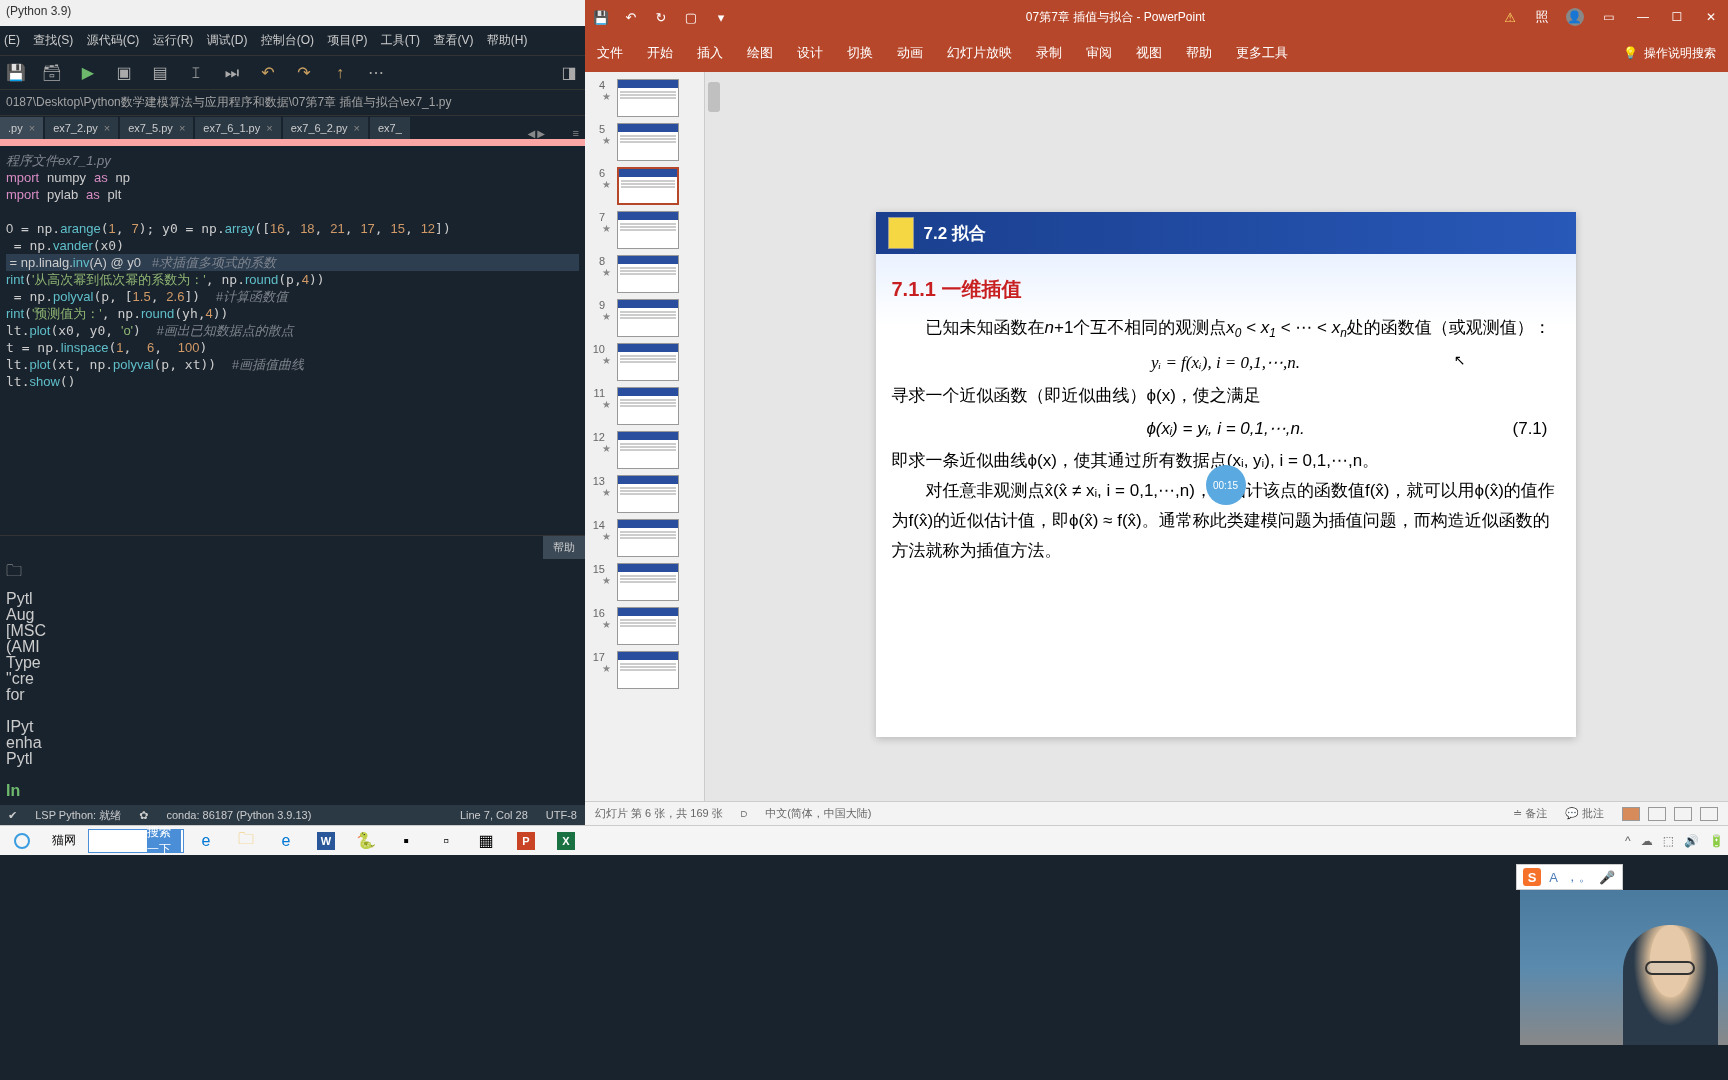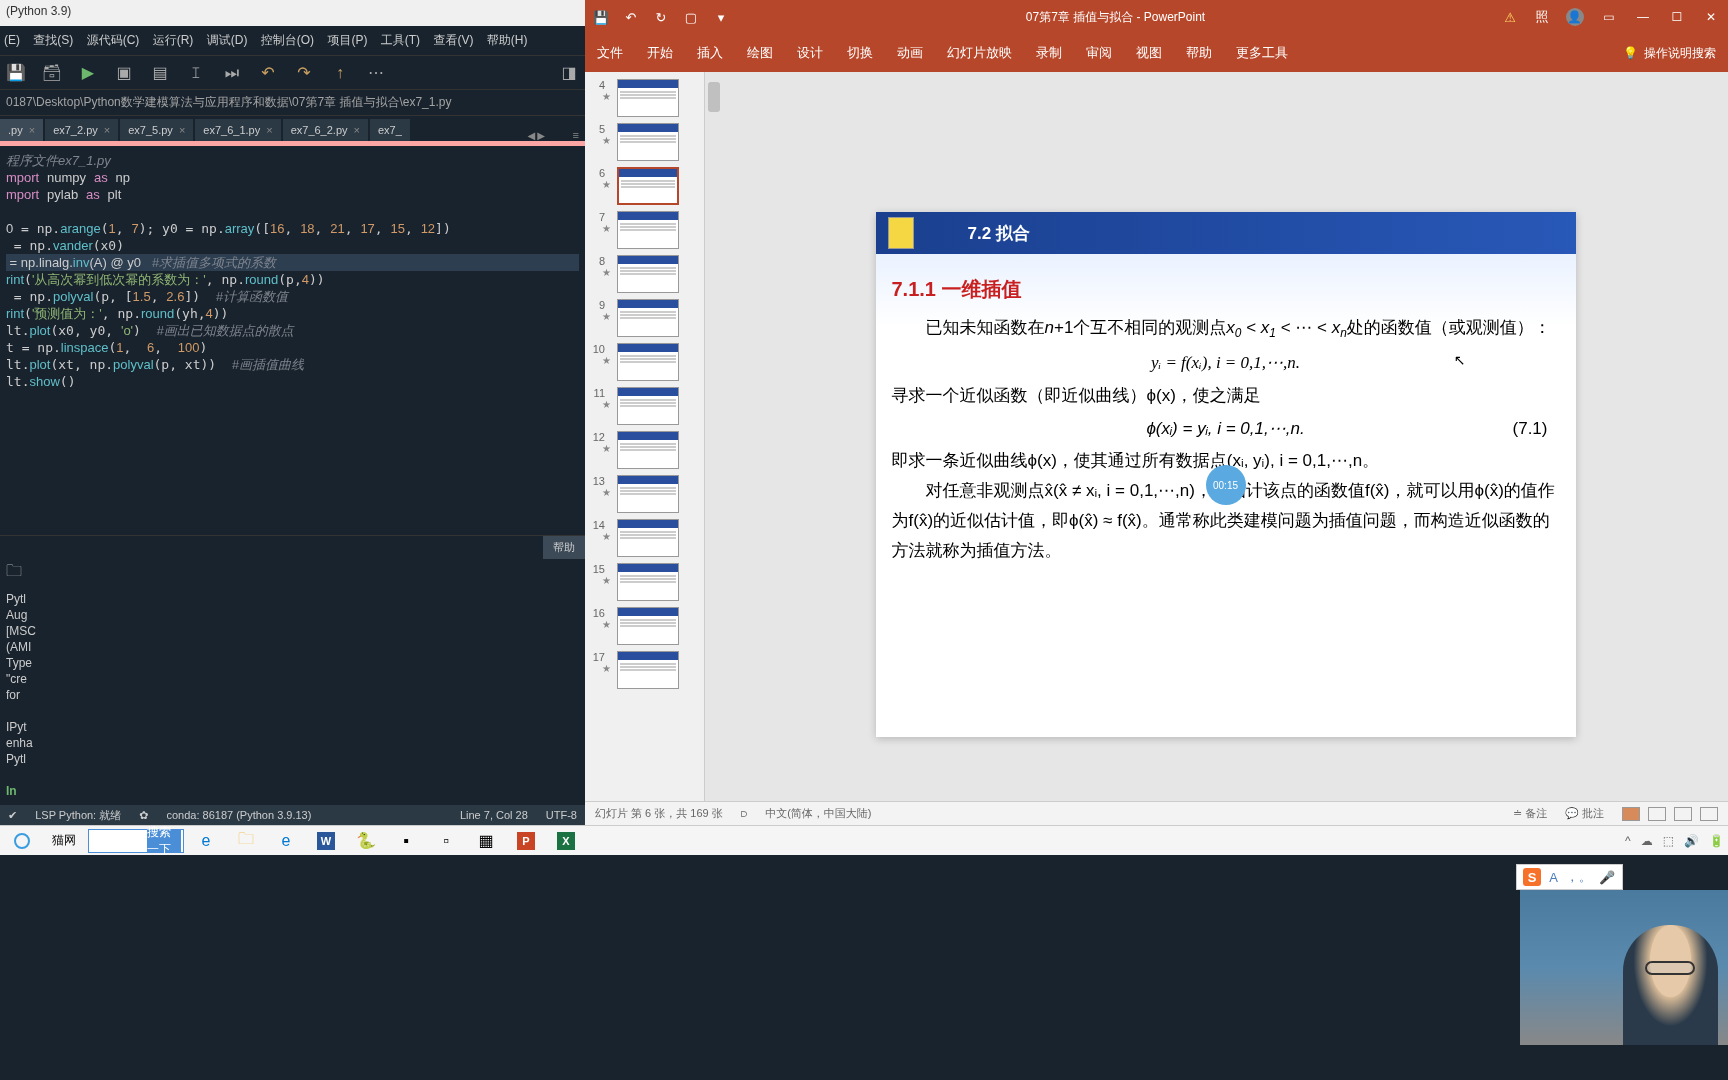--- a/index.html
+++ b/index.html
@@ -11,39 +11,39 @@
 
 
 .ide-title { background: #f0f0f0; color: #333; height: 26px; padding: 4px 6px; font-size: 12px; }
 .ide-menu { background: #19232d; color: #ccc; padding: 6px 4px; font-size: 12px; border-bottom: 1px solid #333; }
 .ide-menu span { margin-right: 10px; }
 .ide-toolbar { background: #19232d; height: 34px; display: flex; align-items: center; padding: 0 8px; gap: 20px; border-bottom: 1px solid #333; }
 .ide-toolbar .tb-icon { width: 16px; height: 16px; display: flex; align-items: center; justify-content: center; color: #aaa; }
 .tb-icon.green { color: #6db86d; }
 .tb-icon.orange { color: #c9a060; }
 .ide-path { background: #19232d; color: #a3a3a3; padding: 4px 6px; font-size: 12px; border-bottom: 1px solid #333; }
-.ide-tabs { background: #19232d; display: flex; height: 30px; align-items: flex-end; border-bottom: 5px solid #fca5a5; position: relative; }
+.ide-tabs { background: #19232d; display: flex; height: 30px; align-items: flex-end; border-bottom: 7px solid #fca5a5; position: relative; }
 .ide-tab { background: #2b3945; color: #ccc; padding: 5px 8px; font-size: 11px; margin-right: 2px; display: flex; align-items: center; }
 .ide-tab.active { background: #3c4a57; }
 .ide-tab .close { margin-left: 6px; color: #888; }
 .tab-nav { position: absolute; right: 40px; display: flex; gap: 2px; color: #888; font-size: 10px; }
 .editor { background: #19232d; color: #ccc; font-family: Consolas, monospace; font-size: 13px; padding: 6px; line-height: 17px; flex: 1; white-space: pre; overflow: hidden; }
 .editor .kw { color: #d88dc5; }
 .editor .str { color: #8fb573; }
 .editor .num { color: #d19a66; }
 .editor .cmt { color: #7f848e; font-style: italic; }
 .editor .id { color: #ccc; }
 .editor .fn { color: #5fbfca; }
 .highlight-line { background: #2c3e50; display: inline-block; width: 100%; }
 
 .console-wrap { background: #19232d; border-top: 1px solid #333; }
 .console-tab { display: flex; }
 .console-tab .help-btn { margin-left: auto; background: #3c4a57; color: #ccc; padding: 4px 10px; font-size: 11px; }
 .console-toolbar { height: 26px; display: flex; align-items: center; padding: 0 6px; color: #aaa; }
-.console { background: #19232d; color: #ccc; font-family: Consolas, monospace; font-size: 12px; padding: 6px; line-height: 16px; white-space: pre-wrap; }
+.console { background: #19232d; color: #ccc; font-family: Consolas, monospace; font-size: 16px; padding: 6px; line-height: 16px; white-space: pre-wrap; }
 .console .in { color: #6db86d; font-weight: bold; }
 
 .ide-status { background: #2b3945; color: #ccc; font-size: 11px; padding: 3px 8px; display: flex; gap: 18px; height: 20px; align-items: center; }
 .ide-status .sep { flex: 1; }
 
 
 .ppt-titlebar { background: #b7472a; height: 34px; display: flex; align-items: center; color: #fff; padding: 0 8px; }
 .ppt-qat { display: flex; gap: 14px; align-items: center; }
 .qat-icon { width: 16px; height: 16px; display: flex; align-items: center; justify-content: center; font-size: 13px; }
 .ppt-title-text { flex: 1; text-align: center; font-size: 12px; }
@@ -64,21 +64,21 @@
 .thumb-img.active { border: 2px solid #b7472a; }
 .thumb-img .thdr { height: 8px; background: #2a4e9e; }
 .thumb-img .tbody { padding: 2px; }
 .thumb-img .tline { height: 2px; background: #ccc; margin: 1px 0; }
 
 .slide-area { flex: 1; background: #e6e6e6; display: flex; align-items: flex-start; justify-content: center; padding: 20px 10px; position: relative; }
 .slide-scrollbar { width: 18px; background: #e6e6e6; position: relative; }
 .slide-scrollbar .sb-thumb { position: absolute; top: 10px; width: 12px; left: 3px; height: 30px; background: #c0c0c0; border-radius: 3px; }
 
 .slide { width: 700px; height: 525px; background: #fff; box-shadow: 0 2px 8px rgba(0,0,0,0.2); position: relative; margin-top: 120px; }
-.slide-header { height: 42px; background: linear-gradient(90deg, #1a3f8e, #2858b8); display: flex; align-items: center; padding: 0 12px; color: #fff; gap: 44px; }
+.slide-header { height: 42px; background: linear-gradient(90deg, #1a3f8e, #2858b8); display: flex; align-items: center; padding: 0 12px; color: #fff; }
 .slide-header .book-icon { width: 26px; height: 32px; background: #f4d742; border: 1px solid #999; margin-right: 10px; }
 .slide-header .htext { font-size: 17px; font-weight: bold; }
 .slide-content { padding: 18px 16px 10px; font-size: 17px; line-height: 1.75; color: #000; background: linear-gradient(180deg, #eaf2ff 0%, #fff 15%); height: calc(100% - 42px); }
 .slide-content .sec-title { color: #c82020; font-weight: bold; font-size: 20px; margin-bottom: 6px; }
 .slide-content .sub-title { color: #2858b8; font-weight: bold; font-size: 18px; margin-bottom: 8px; }
 .slide-content .para { text-indent: 2em; margin-bottom: 4px; }
 .slide-content .formula { text-align: center; font-family: "Times New Roman", serif; font-style: italic; margin: 3px 0; position: relative; }
 .slide-content .formula .eqnum { position: absolute; right: 12px; font-style: normal; }
 .sub { font-size: 0.7em; vertical-align: sub; font-style: italic; }
 

